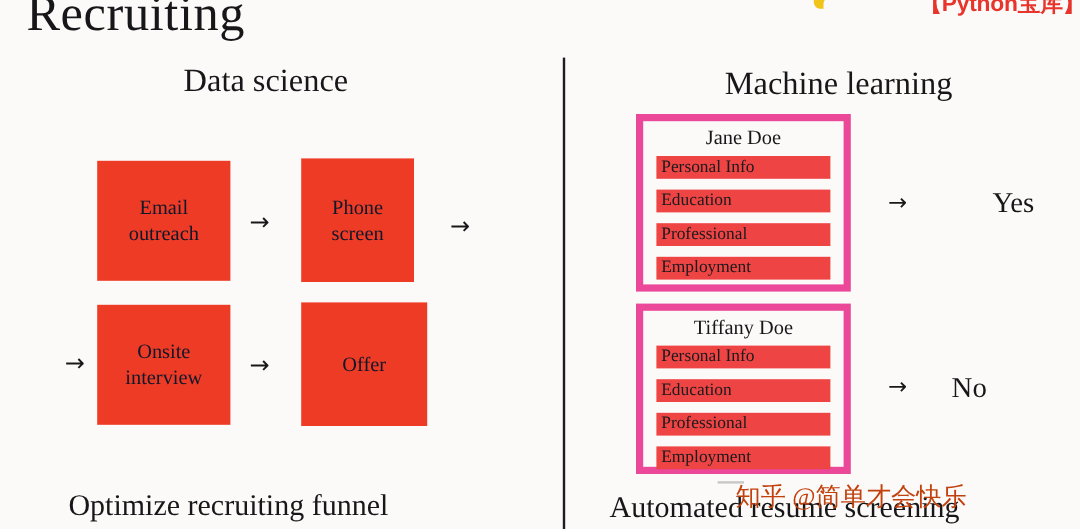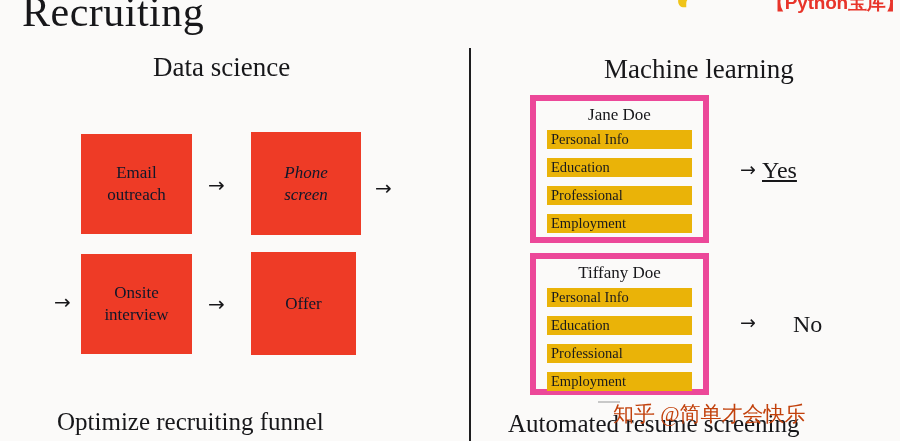--- a/index.html
+++ b/index.html
@@ -70,21 +70,21 @@
     background: #ee3b26;
     color: #0f172a;
     display: flex;
     align-items: center;
     justify-content: center;
     text-align: center;
     line-height: 1.28;
     font-size: 17px;
   }
   .fbox.b1 { left: 81px;  top: 134px; width: 111px; height: 100px; }
-  .fbox.b2 { left: 251px; top: 132px; width: 110px; height: 103px; font-style: italic; }
+  .fbox.b2 { left: 251px; top: 132px; width: 94px; height: 103px; }
   .fbox.b3 { left: 81px;  top: 254px; width: 111px; height: 100px; }
   .fbox.b4 { left: 251px; top: 252px; width: 105px; height: 103px; }
 
   .arrow {
     position: absolute;
     font-family: "DejaVu Sans", sans-serif;
     font-size: 20px;
     color: #17171a;
     line-height: 1;
   }
@@ -106,38 +106,38 @@
   .card.c2 { left: 530px; top: 253px; width: 179px; height: 142px; }
 
   .card-name {
     text-align: center;
     font-size: 17px;
     margin-top: 4px;
     margin-bottom: 5px;
     white-space: nowrap;
   }
   .card-row {
-    background: #eab308;
+    background: #ef4444;
     height: 19px;
     margin: 0 11px 9px 11px;
     display: flex;
     align-items: center;
     padding-left: 4px;
     font-size: 14.5px;
     color: #1a1a1d;
     box-sizing: border-box;
     white-space: nowrap;
   }
 
   .verdict {
     position: absolute;
     font-size: 24px;
     white-space: nowrap;
   }
-  .verdict.v1 { left: 762px; top: 157px; text-decoration: underline; }
+  .verdict.v1 { left: 827px; top: 157px; }
   .verdict.v2 { left: 793px; top: 311px; }
 
   
   .caption {
     position: absolute;
     font-size: 25px;
     white-space: nowrap;
     text-align: right;
   }
   .caption.left  { left: 57px;  top: 408px; }

